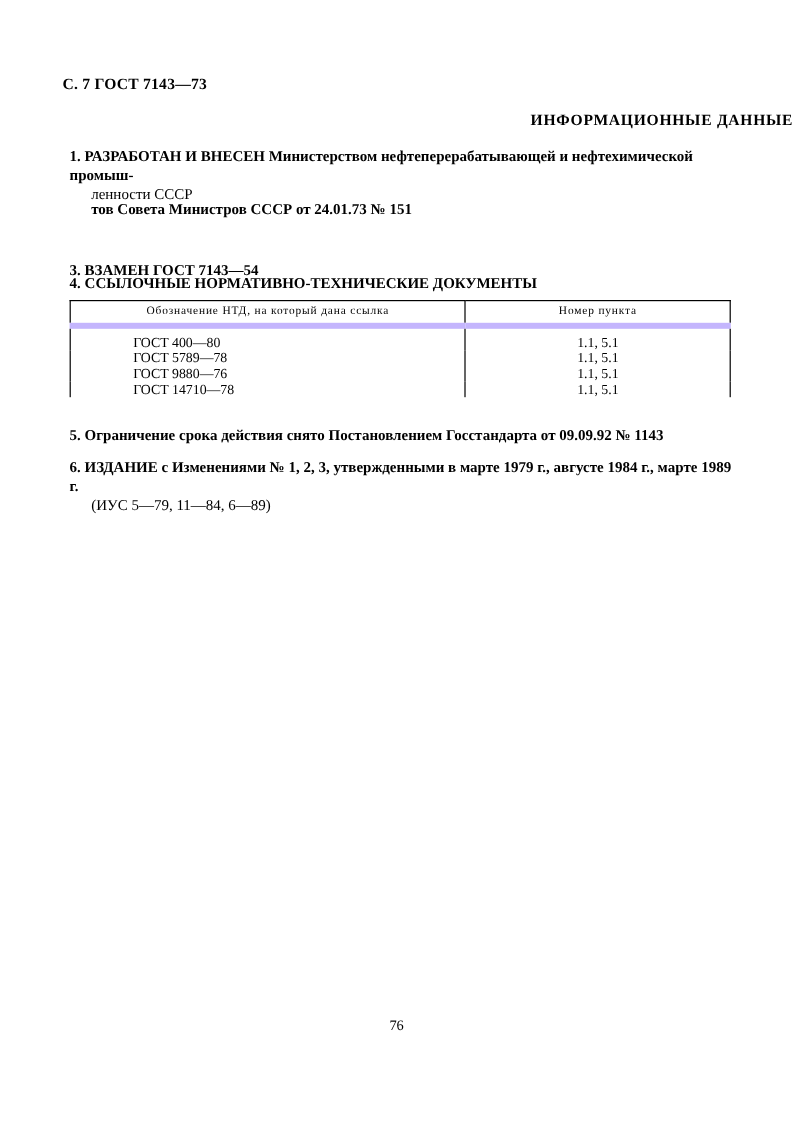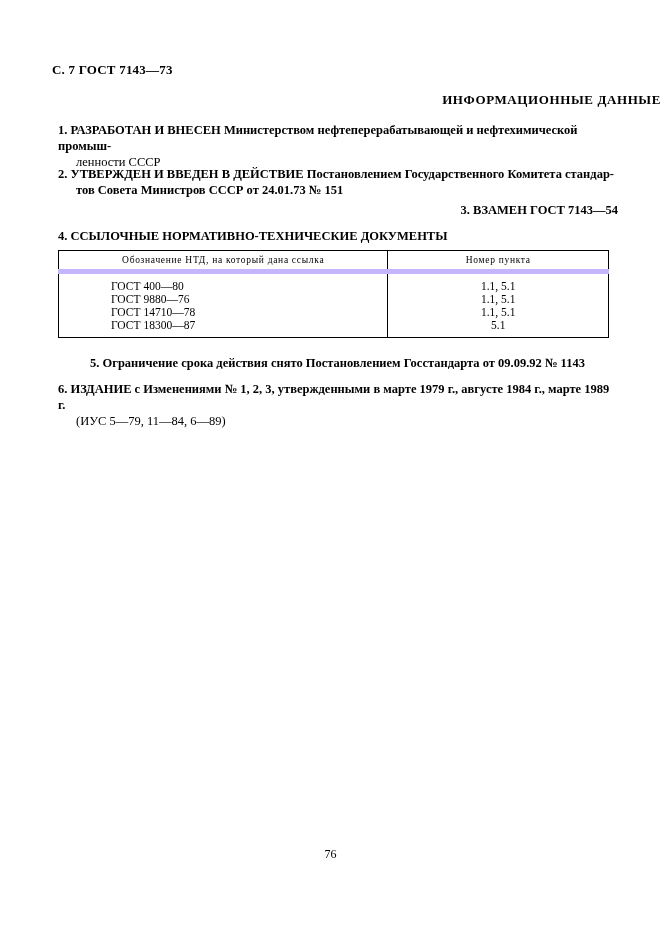--- a/index.html
+++ b/index.html
@@ -50,23 +50,23 @@
   .item .cap {
     font-weight: bold;
   }
   .item .reg {
     font-weight: bold;
   }
   .i1 { top: 122px; }
   .i1 .line2 { margin-left: 18px; }
   .i2 { top: 166px; }
   .i2 .line2 { margin-left: 18px; font-weight: bold; }
-  .i3 { top: 202px; text-align: right; }
+  .i3 { top: 217px; }
   .i4 { top: 228px; }
-  .i5 { top: 355px; margin-left: 32px; }
+  .i5 { top: 355px; }
   .i6 { top: 381px; }
   .i6 .line2 { margin-left: 18px; }
 
   table.refs {
     position: absolute;
     top: 250px;
     left: 58px;
     width: 551px;
     border-collapse: collapse;
     font-size: 11px;
@@ -126,24 +126,20 @@
 
   <div class="item i1">
     <div class="line1">
       <span class="num">1.</span>
       <span class="cap">РАЗРАБОТАН И ВНЕСЕН</span><span class="reg"> Министерством нефтеперерабатывающей и нефтехимической промыш-</span>
     </div>
     <div class="line2">ленности СССР</div>
   </div>
 
   <div class="item i2">
-    <div class="line1">
-      <span class="num">2.</span>
-      <span class="cap">УТВЕРЖДЕН  И ВВЕДЕН  В ДЕЙСТВИЕ</span><span class="reg">  Постановлением Государственного Комитета стандар-</span>
-    </div>
     <div class="line2">тов Совета Министров СССР от 24.01.73 № 151</div>
   </div>
 
   <div class="item i3">
     <div class="line1">
       <span class="num">3.</span>
       <span class="cap">ВЗАМЕН ГОСТ 7143—54</span>
     </div>
   </div>
 
@@ -164,30 +160,30 @@
         <th>Обозначение НТД, на который дана ссылка</th>
         <th>Номер пункта</th>
       </tr>
     </thead>
     <tbody>
       <tr class="first">
         <td class="col1">ГОСТ 400—80</td>
         <td class="col2">1.1, 5.1</td>
       </tr>
       <tr>
+        <td class="col1">ГОСТ 5789—78</td>
+        <td class="col2">1.1, 5.1</td>
+      </tr>
+      <tr>
         <td class="col1">ГОСТ 9880—76</td>
         <td class="col2">1.1, 5.1</td>
       </tr>
       <tr>
         <td class="col1">ГОСТ 14710—78</td>
         <td class="col2">1.1, 5.1</td>
-      </tr>
-      <tr class="last">
-        <td class="col1">ГОСТ 18300—87</td>
-        <td class="col2">5.1</td>
       </tr>
     </tbody>
   </table>
 
   <div class="item i5">
     <div class="line1">
       <span class="num">5.</span>
       <span class="cap">Ограничение срока действия снято Постановлением Госстандарта от 09.09.92 № 1143</span>
     </div>
   </div>

